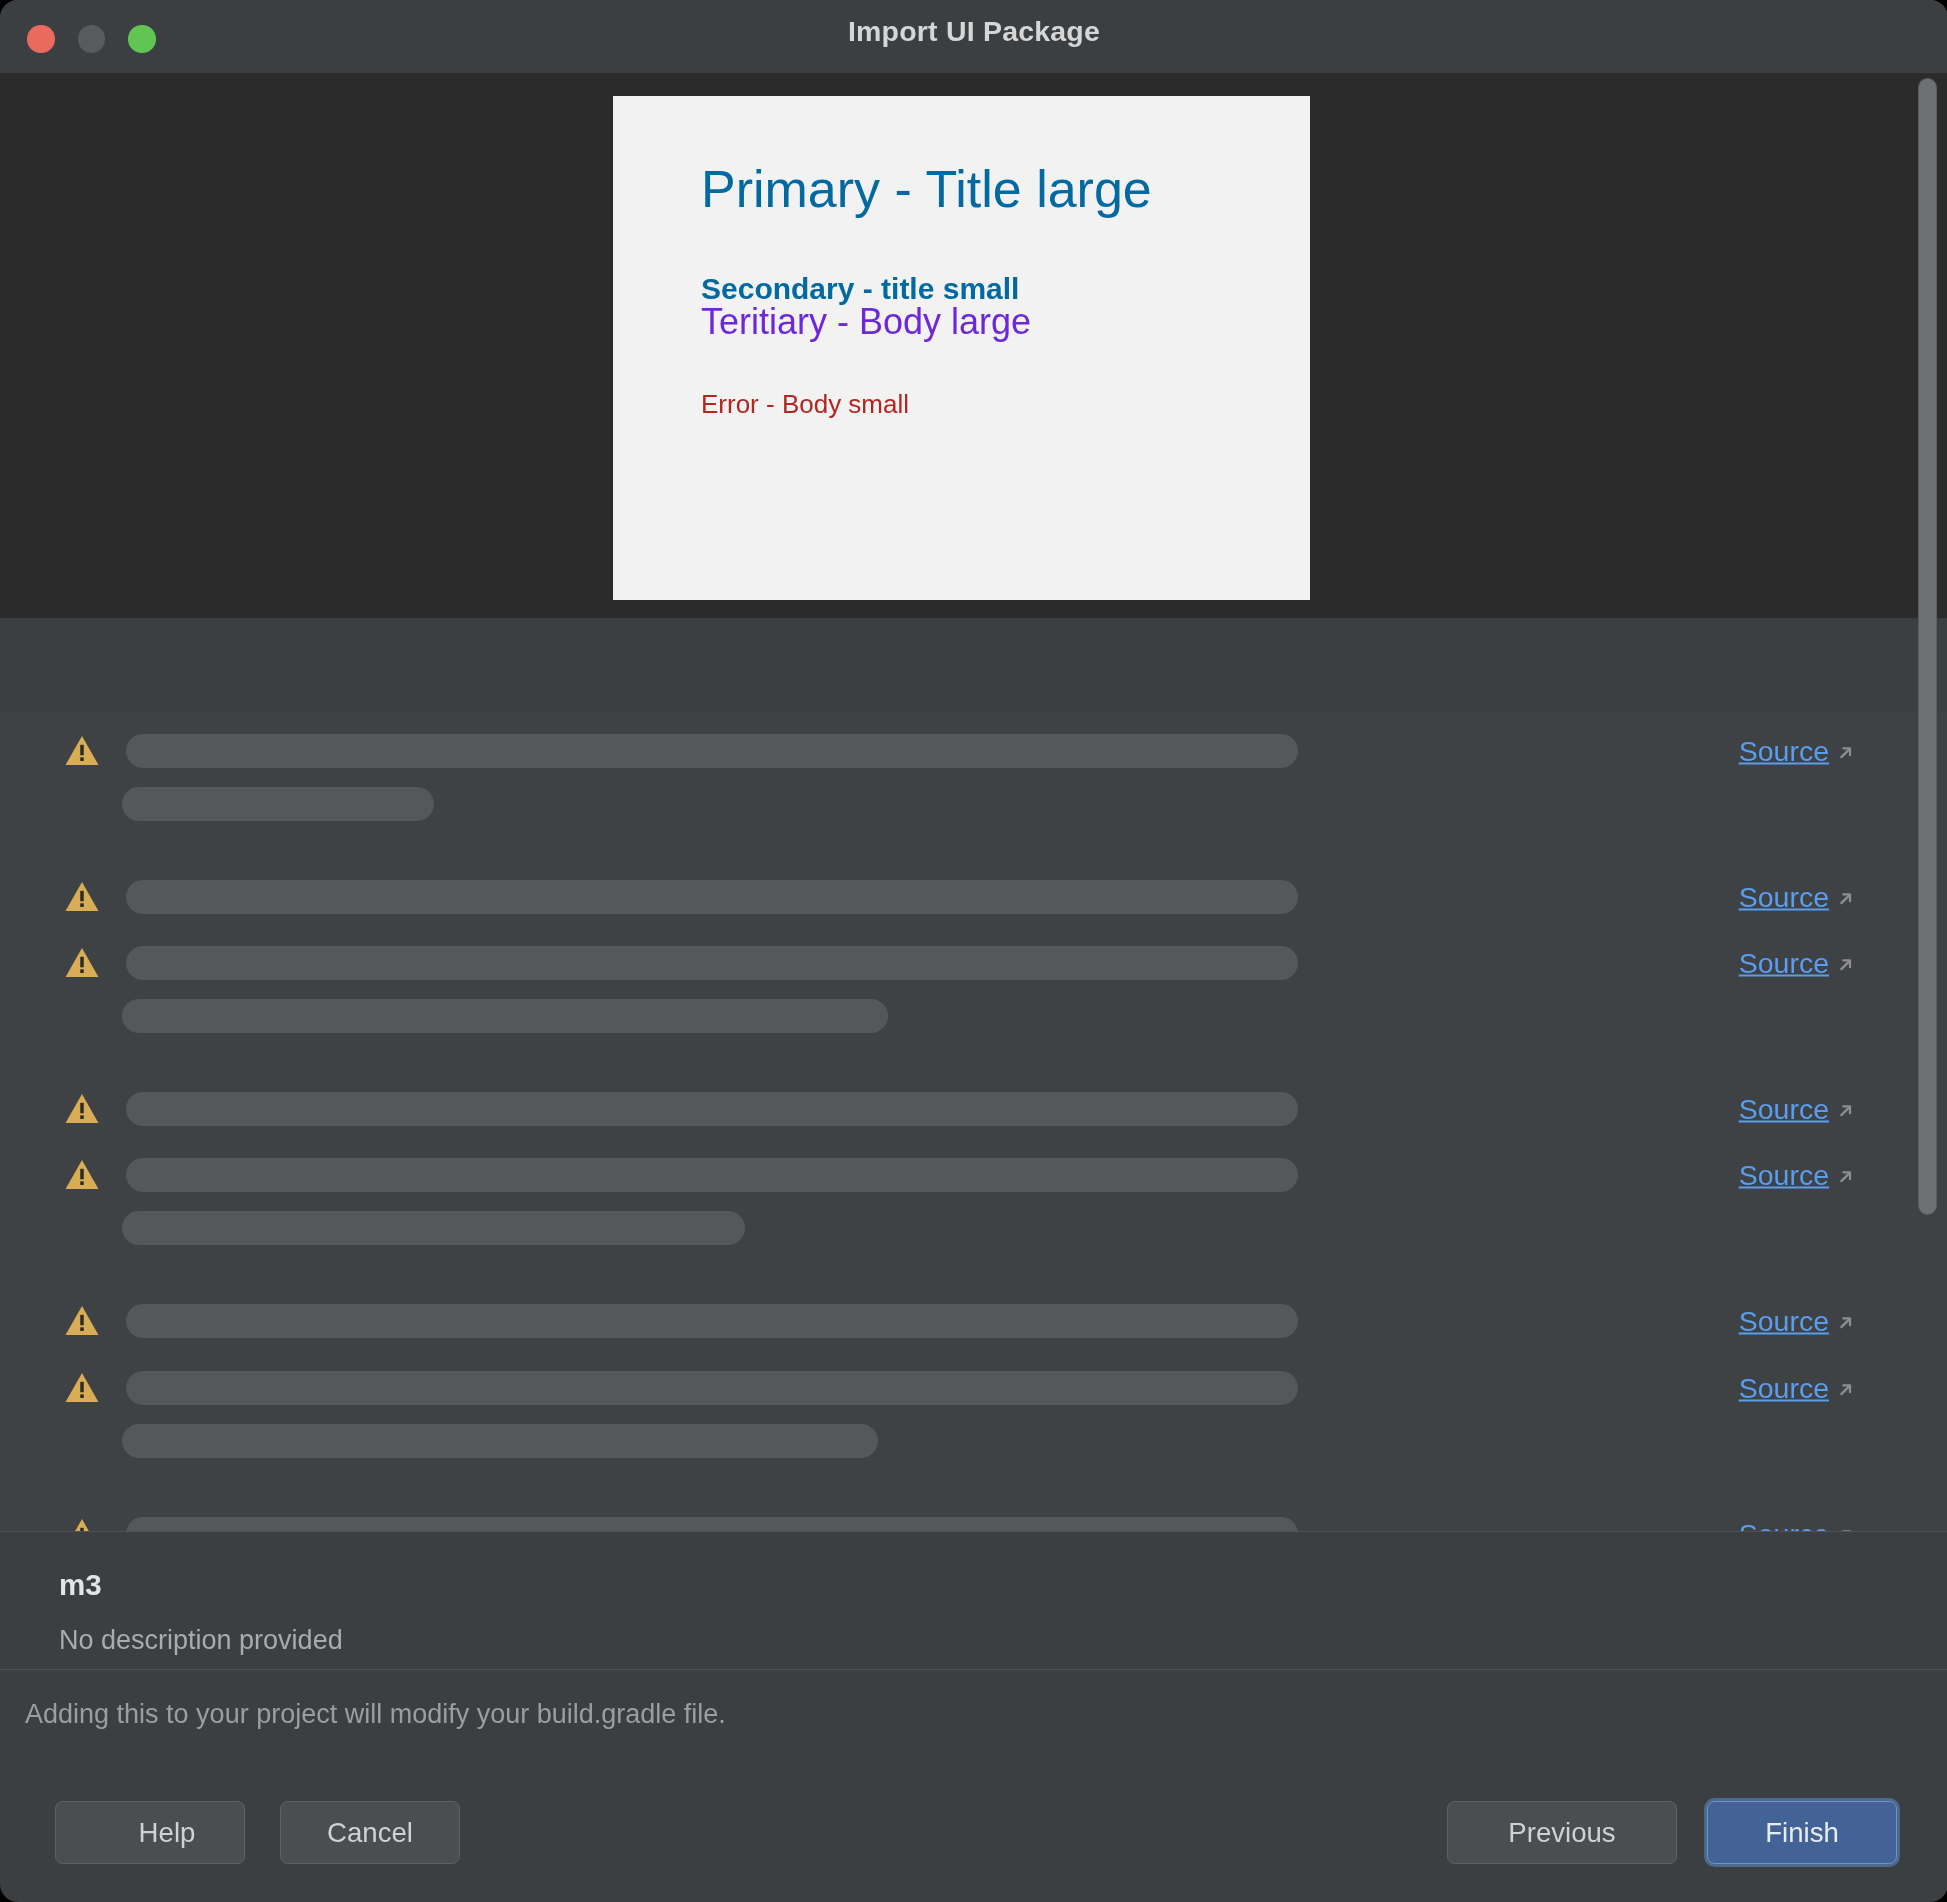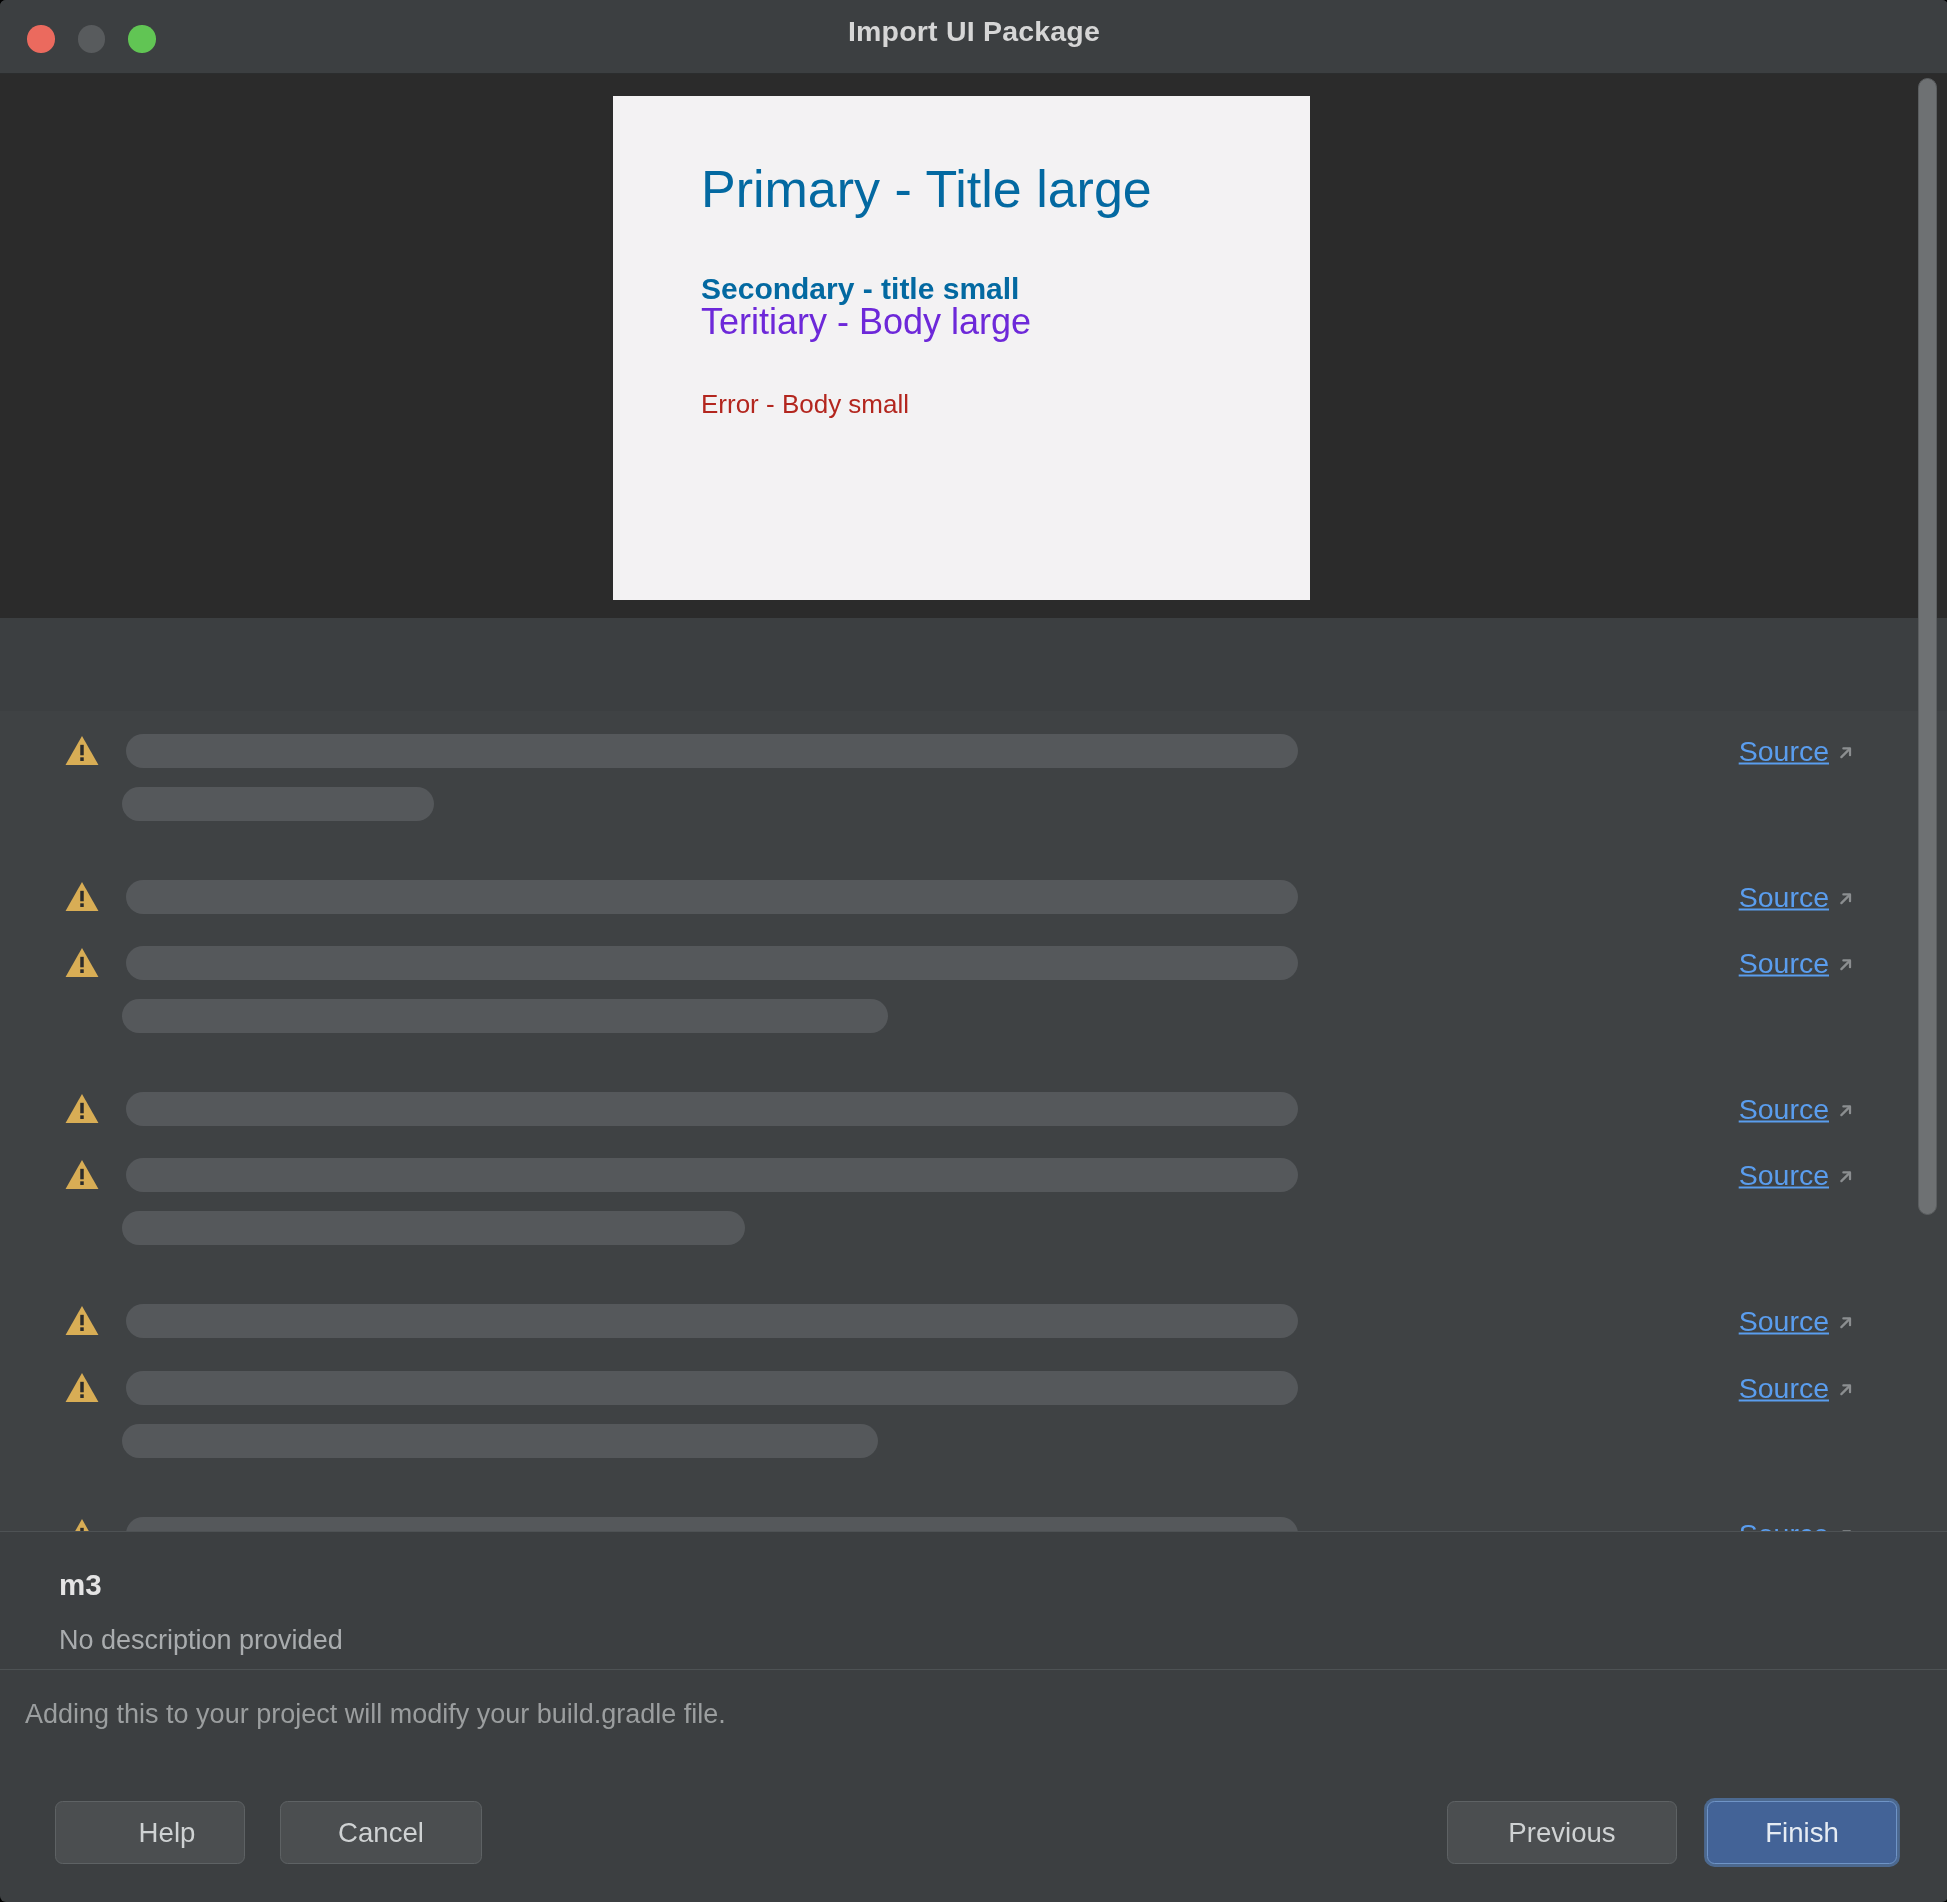--- a/index.html
+++ b/index.html
@@ -14,21 +14,21 @@
     font-family: "Liberation Sans", sans-serif;
   }
 
   
   .window {
     position: absolute;
     left: 0; top: 0;
     width: 1948px;
     height: 1902px;
     background: #3c3f41;
-    border-radius: 6px;
+    border-radius: 18px;
     overflow: hidden;
     box-sizing: border-box;
   }
 
   
   .titlebar {
     position: absolute;
     left: 0; top: 0;
     width: 1948px;
     height: 74px;
@@ -266,21 +266,21 @@
     color: #cfd2d3;
     font-size: 27.6px;
     font-family: "Liberation Sans", sans-serif;
     display: flex;
     align-items: center;
     justify-content: center;
     box-sizing: border-box;
     cursor: default;
   }
   .btn-help     { left: 55px;   width: 190px; padding-left: 40px; }
-  .btn-cancel   { left: 280px;  width: 202px; }
+  .btn-cancel   { left: 280px;  width: 180px; }
   .btn-previous { left: 1447px; width: 230px; }
   .btn-finish {
     left: 1707px;
     width: 190px;
     background: #436397;
     border: 1px solid #6f94c6;
     color: #e6ecf3;
     box-shadow: 0 0 0 2.9px rgba(90,140,210,0.55);
   }
 </style>

